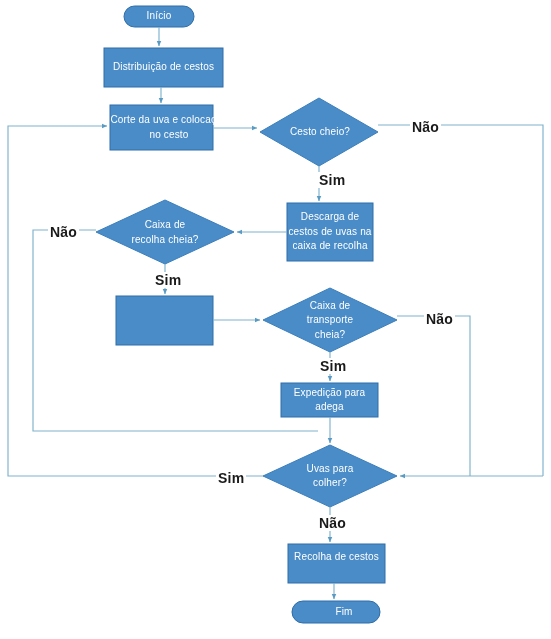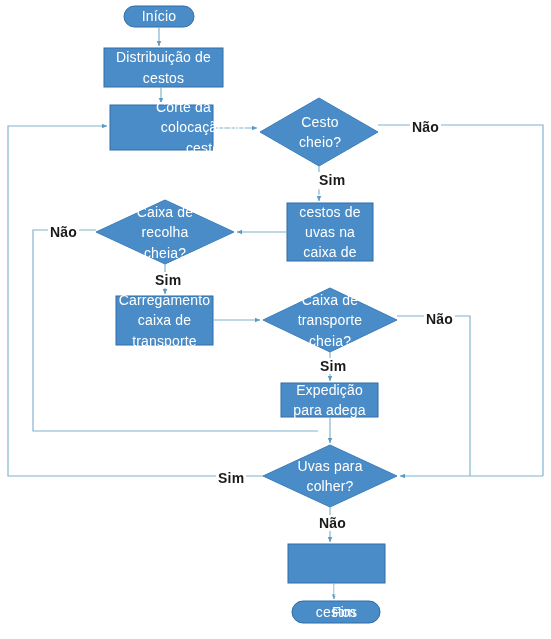--- a/index.html
+++ b/index.html
@@ -24,21 +24,21 @@
     width: 551px;
     height: 639px;
   }
   .node-label {
     position: absolute;
     display: flex;
     align-items: center;
     justify-content: center;
     text-align: center;
     color: #ffffff;
-    font-size: 14px;
+    font-size: 10px;
     line-height: 1.45;
     letter-spacing: 0.15px;
     pointer-events: none;
     z-index: 3;
   }
   .edge-label {
     position: absolute;
     color: #1a1a1a;
     font-size: 14px;
     font-weight: bold;
@@ -142,37 +142,36 @@
       <path d="M330,507 L330,542" marker-end="url(#arrow)"></path>
 
       <path d="M334,583 L334,599" marker-end="url(#arrow)"></path>
     </g>
   </svg>
 
   <div class="node-label" style="left:124px; top:6px; width:70px; height:21px;">Início</div>
 
   <div class="node-label" style="left:104px; top:48px; width:119px; height:39px;">Distribuição de cestos</div>
 
-  <div class="node-label" style="left:110px; top:105px; width:118px; height:45px;padding-left:34px;">Corte da uva e colocação no cesto</div>
+  <div class="node-label" style="left:110px; top:105px; width:118px; height:45px;">Corte da uva e colocação no cesto</div>
 
   <div class="node-label" style="left:285px; top:112px; width:70px; height:40px;">Cesto cheio?</div>
 
   <div class="node-label" style="left:287px; top:203px; width:86px; height:58px;">Descarga de cestos de uvas na caixa de recolha</div>
 
   <div class="node-label" style="left:129px; top:210px; width:72px; height:45px;">Caixa de recolha cheia?</div>
 
-  <div class="node-label" style="left:116px; top:296px; width:97px; height:49px;">Carregamento caixa de transporte</div>
 
   <div class="node-label" style="left:294px; top:298px; width:72px; height:45px;">Caixa de transporte cheia?</div>
 
   <div class="node-label" style="left:281px; top:383px; width:97px; height:34px;">Expedição para adega</div>
 
   <div class="node-label" style="left:296px; top:456px; width:68px; height:40px;">Uvas para colher?</div>
 
-  <div class="node-label" style="left:288px; top:544px; width:97px; height:27px;margin-top:44px;">Recolha de cestos</div>
+  <div class="node-label" style="left:288px; top:544px; width:97px; height:27px;">Recolha de cestos</div>
 
   <div class="node-label" style="left:292px; top:601px; width:104px; height:22px;">Fim</div>
 
   <div class="edge-label" style="left:410px; top:119px;">Não</div>
 
   <div class="edge-label" style="left:317px; top:172px;">Sim</div>
 
   <div class="edge-label" style="left:48px; top:224px;">Não</div>
 
   <div class="edge-label" style="left:153px; top:272px;">Sim</div>

